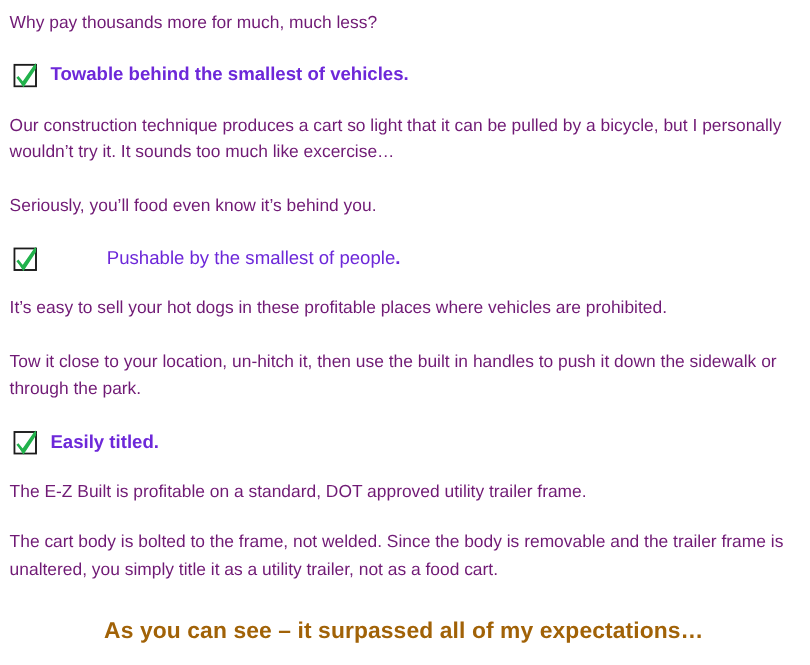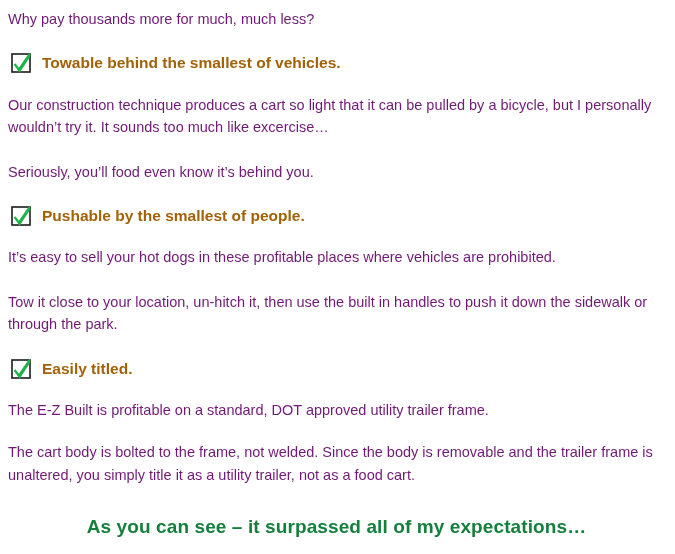--- a/index.html
+++ b/index.html
@@ -39,34 +39,35 @@
     height: 20px;
     margin-right: 11px;
     margin-left: 3px;
     margin-top: 1px;
     display: block;
   }
   .bullet-text {
     font-size: 15.5px;
     font-weight: bold;
     line-height: 1.3;
-    color: #a16207;
+    color: #6d28d9;
     padding-top: 1px;
   }
   .bullet-text .normal {
-    font-weight: bold;
+    font-weight: normal;
+    margin-left: 47px;
   }
   .bullet-text .period {
     font-weight: bold;
   }
   .closing {
     text-align: center;
     font-size: 19px;
     font-weight: bold;
-    color: #15803d;
+    color: #a16207;
     margin: 30px 0 0 0;
     letter-spacing: 0.1px;
   }
 </style>
 </head>
 <body>
 
 <div class="page">
 
   <p class="para">Why pay thousands more for much, much less?</p>

